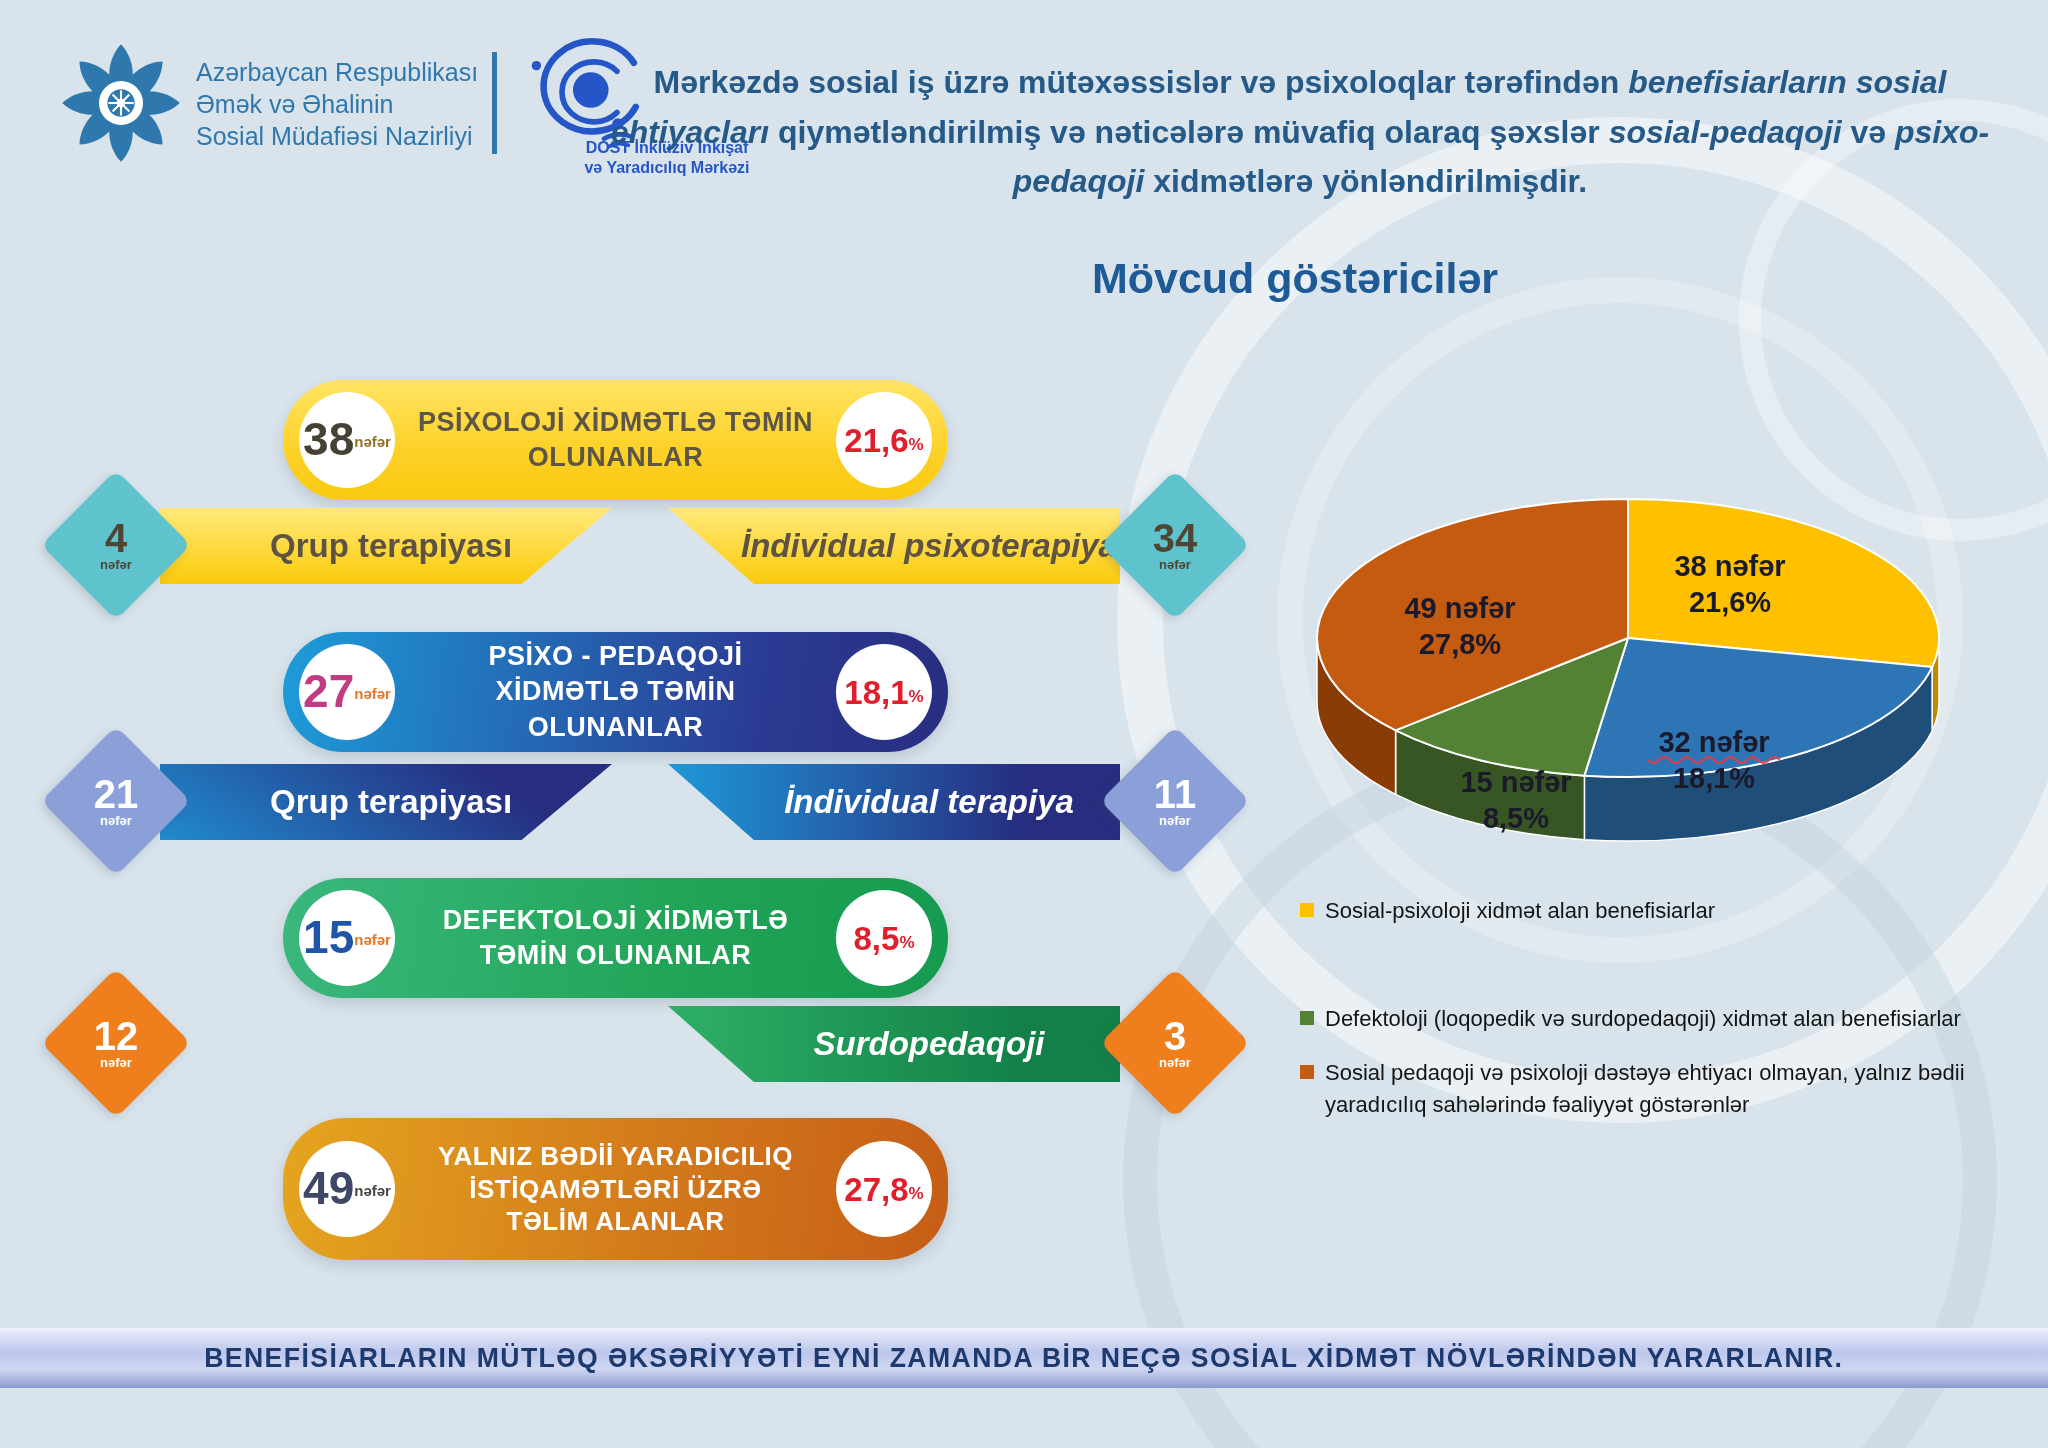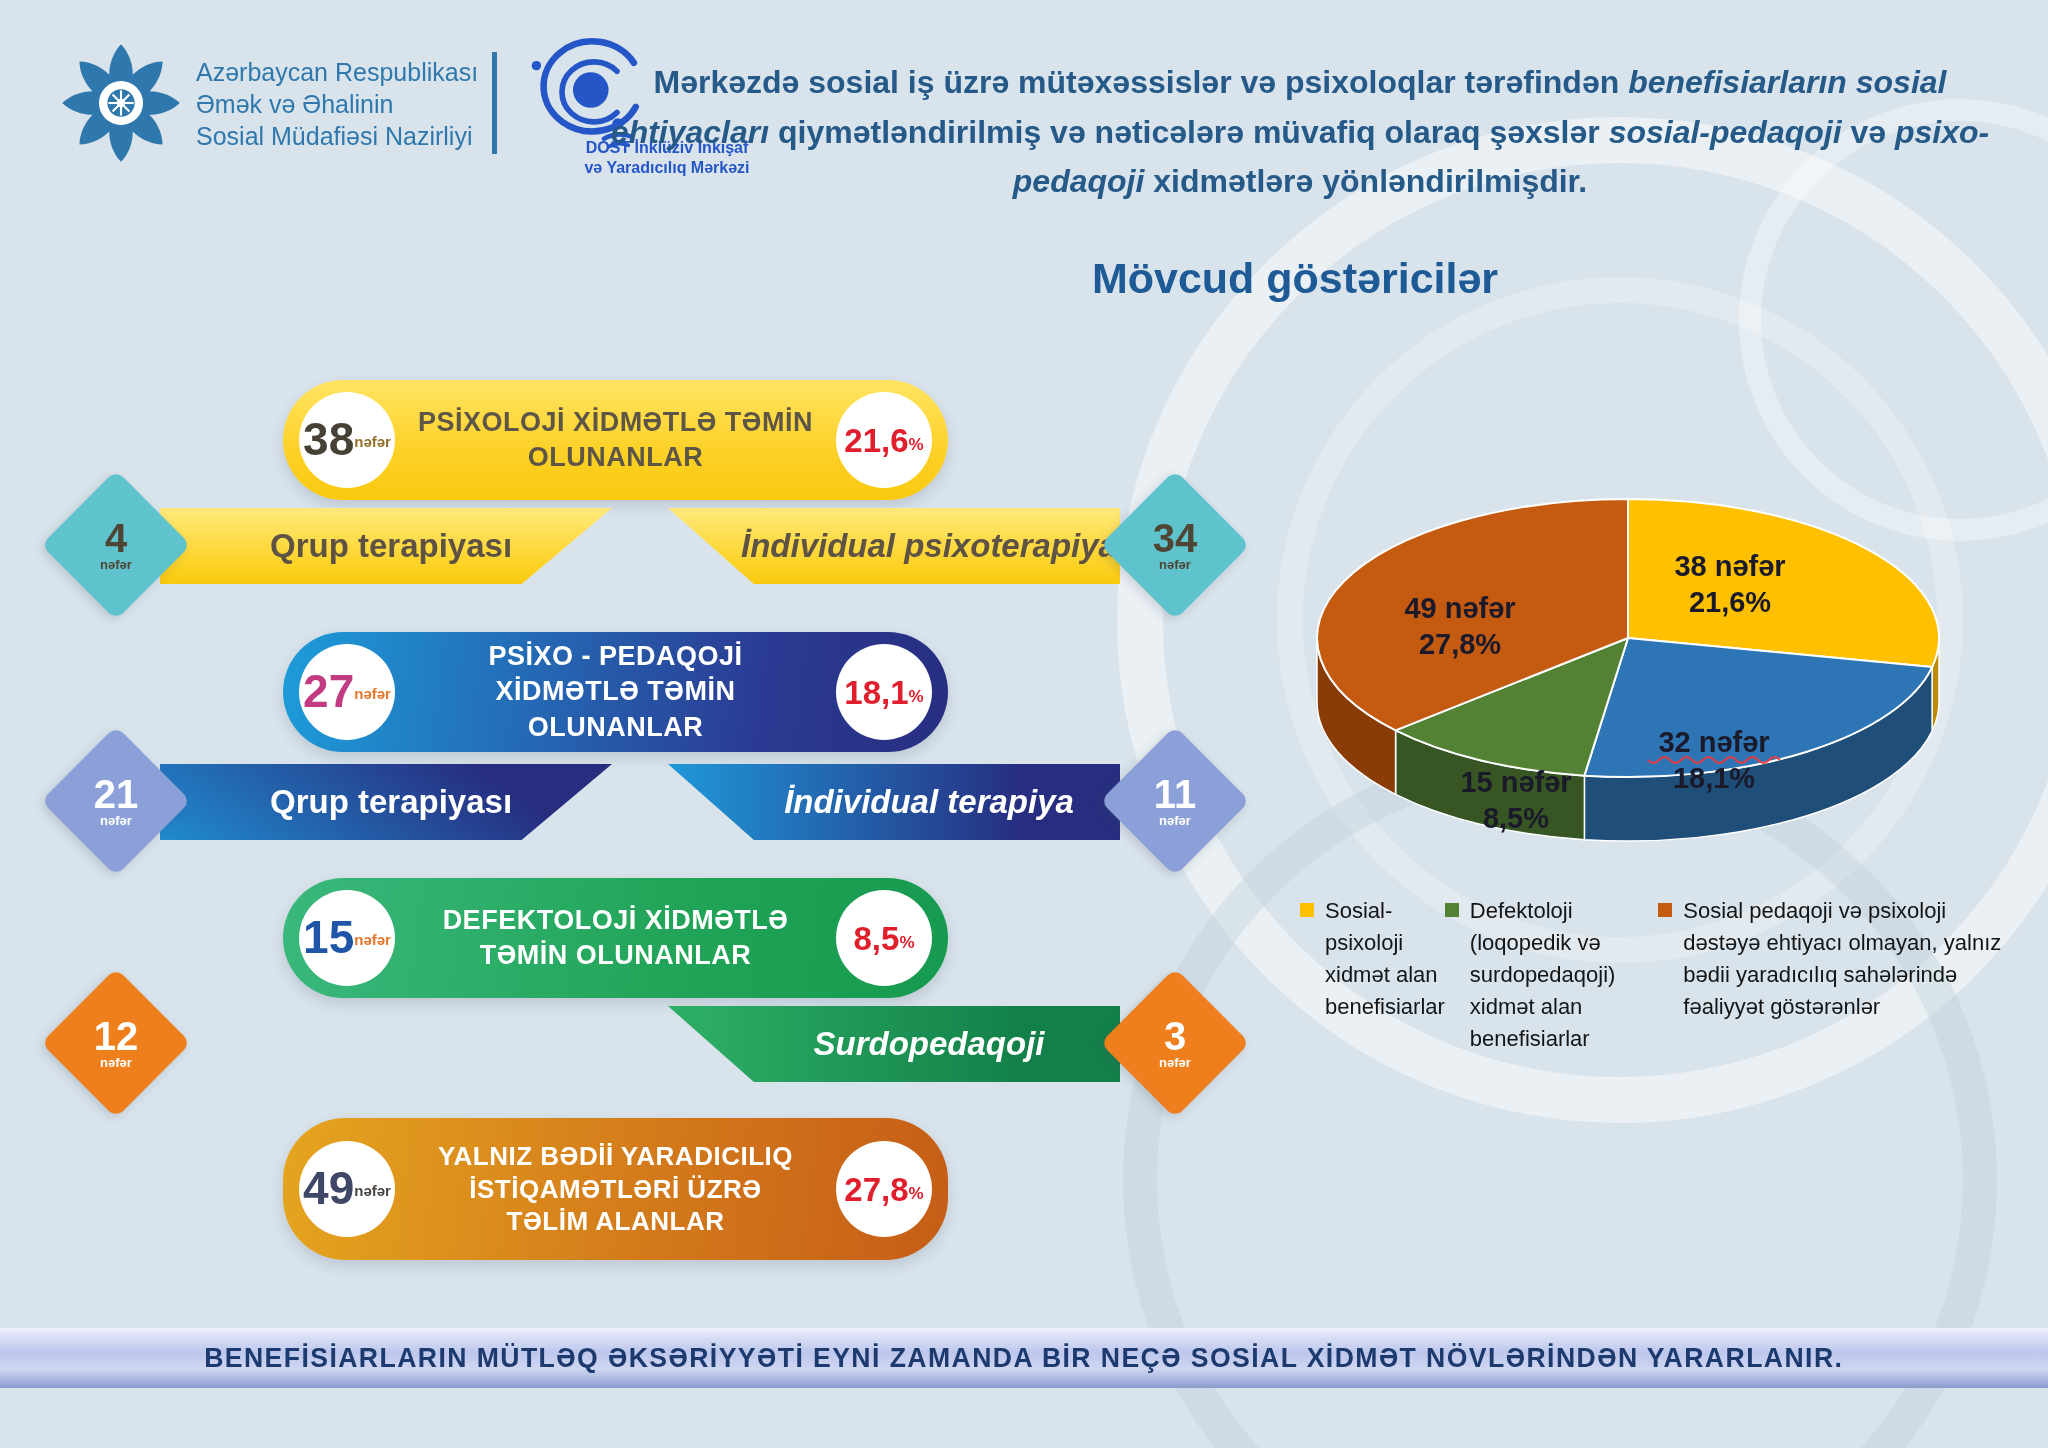--- a/index.html
+++ b/index.html
@@ -71,21 +71,21 @@
   .d-in{position:absolute;inset:0;transform:rotate(-45deg);display:flex;flex-direction:column;
         align-items:center;justify-content:center;text-align:center;}
   .d-in .cnt{font-size:40px;}
   .d-in .unit{font-size:13px;margin-top:0;}
   .s1 .d-in .cnt,.s1 .d-in .unit{color:#4f4535}
   .s2 .d-in .cnt,.s2 .d-in .unit,.s3 .d-in .cnt,.s3 .d-in .unit{color:#ffffff}
 
   
   .pie-wrap{position:absolute;left:1290px;top:480px;width:700px;height:420px;}
   .pie-label{font-weight:bold;fill:#1a1a2b;font-size:29px;font-family:"Liberation Sans",sans-serif;}
-  .legend{position:absolute;left:1300px;top:895px;width:712px;display:flex;flex-direction:row;}
+  .legend{position:absolute;left:1300px;top:895px;width:712px;display:flex;flex-direction:column;}
   .legend-item{display:flex;gap:11px;font-size:22px;line-height:1.45;color:#141414;}
   .li1{margin-bottom:76px}.li2{margin-bottom:78px}.li3{margin-bottom:22px}
   .lmark{flex:0 0 14px;width:14px;height:14px;margin-top:8px;}
 
   
   .footer-bar{position:absolute;left:0;top:1328px;width:2048px;height:56px;
               background:linear-gradient(180deg,#e6eafb 0%,#bdc7ec 40%,#cfd6f2 70%,#93a2d2 100%);
               border-top:2px solid #eef1fb;border-bottom:2px solid #8e9dcb;
               display:flex;align-items:center;justify-content:center;}
   .footer-bar span{font-size:28px;font-weight:bold;color:#1d3a6e;letter-spacing:1.5px;

